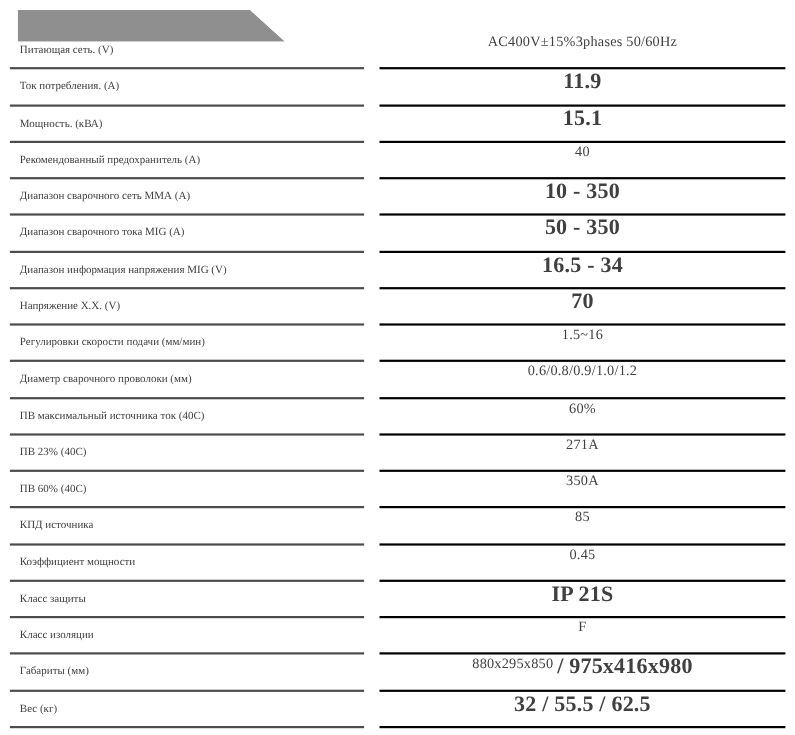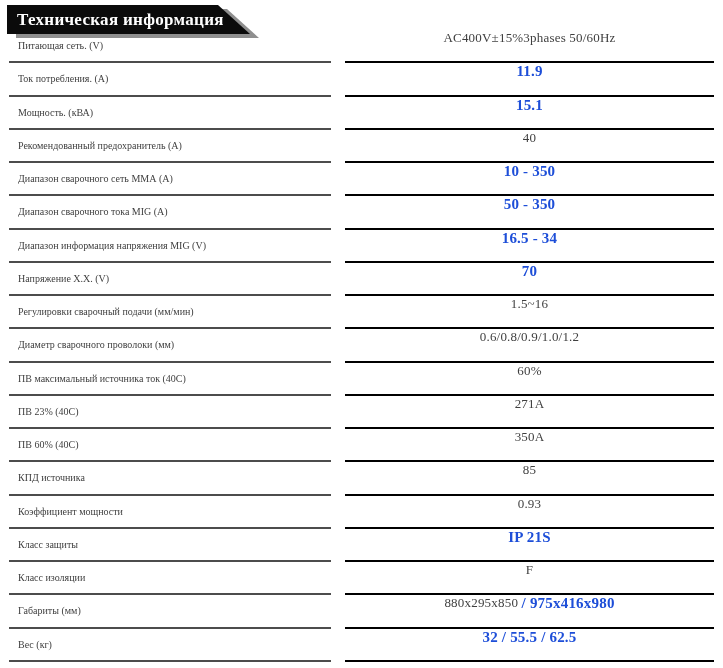--- a/index.html
+++ b/index.html
@@ -77,35 +77,32 @@
     font-family: Liberation Serif, serif;
     white-space: nowrap;
   }
   .cell-value span { white-space: pre; }
   .val-small {
     font-size: 13px;
     color: #3f3f3f;
     letter-spacing: 0.2px;
   }
   .val-big {
-    font-size: 15px;
+    font-size: 20px;
     font-weight: bold;
-    color: #1d4ed8;
+    color: #404040;
     letter-spacing: 0.2px;
   }
 </style>
 </head>
 <body>
 
 <div class="page">
   <div class="banner-wrap">
     <div class="banner-shadow"></div>
-    <div class="banner">
-      <span class="banner-title">Техническая информация</span>
-    </div>
   </div>
 
   <div class="spec-table">
   <div class="row">
     <div class="cell-label">Питающая сеть. (V)</div>
     <div class="cell-value">
           <span class="val-small">AC400V±15%3phases 50/60Hz</span>
         </div>
   </div>
 
@@ -152,21 +149,21 @@
   </div>
 
   <div class="row">
     <div class="cell-label">Напряжение Х.Х. (V)</div>
     <div class="cell-value">
           <span class="val-big">70</span>
         </div>
   </div>
 
   <div class="row">
-    <div class="cell-label">Регулировки сварочный подачи (мм/мин)</div>
+    <div class="cell-label">Регулировки скорости подачи (мм/мин)</div>
     <div class="cell-value">
           <span class="val-small">1.5~16</span>
         </div>
   </div>
 
   <div class="row">
     <div class="cell-label">Диаметр сварочного проволоки (мм)</div>
     <div class="cell-value">
           <span class="val-small">0.6/0.8/0.9/1.0/1.2</span>
         </div>
@@ -196,21 +193,21 @@
   <div class="row">
     <div class="cell-label">КПД источника</div>
     <div class="cell-value">
           <span class="val-small">85</span>
         </div>
   </div>
 
   <div class="row">
     <div class="cell-label">Коэффициент мощности</div>
     <div class="cell-value">
-          <span class="val-small">0.93</span>
+          <span class="val-small">0.45</span>
         </div>
   </div>
 
   <div class="row">
     <div class="cell-label">Класс защиты</div>
     <div class="cell-value">
           <span class="val-big">IP 21S</span>
         </div>
   </div>
 

